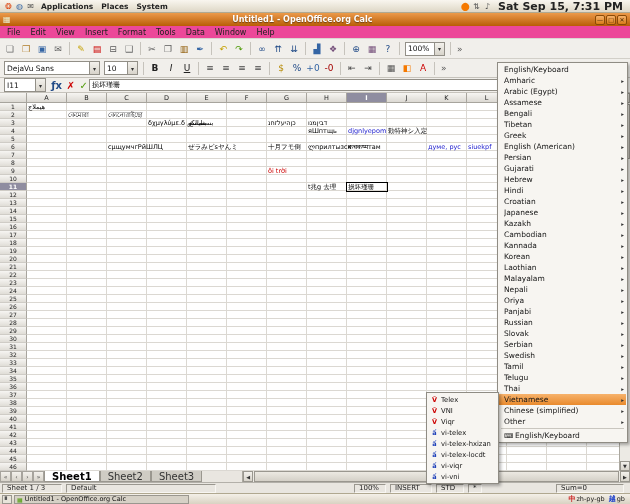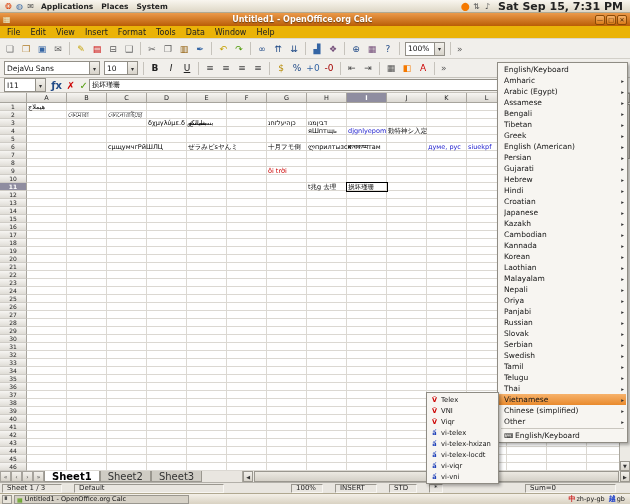--- a/index.html
+++ b/index.html
@@ -18,21 +18,21 @@
 
   
   #titlebar{top:13px;height:13px;background:linear-gradient(#ec9a4a,#b95d06);display:flex;align-items:center;padding:0 3px;gap:3px}
   #title-icon{font-size:8px;color:#eaf6da;line-height:11px}
   #wtitle{flex:1;text-align:center;color:#fff;font-size:8px;font-weight:bold;
           text-shadow:0 1px 1px rgba(0,0,0,.45);white-space:nowrap;overflow:hidden}
   .wbtn{width:10px;height:10px;border:1px solid #8a4a06;border-radius:2px;margin-left:1px;
         background:linear-gradient(#f6b26b,#d97a16);color:#4a2a05;font-size:6px;line-height:8px;text-align:center}
 
   
-  #menubar{top:26px;height:13px;background:#eab308;border-bottom:1px solid #dad7d1;display:flex;align-items:center;padding:0 2px}
+  #menubar{top:26px;height:13px;background:#ec4899;border-bottom:1px solid #dad7d1;display:flex;align-items:center;padding:0 2px}
   .mi{font-size:8px;color:#222;padding:0 5px}
 
   
   .tbar{background:#f1efeb;border-bottom:1px solid #d2cfc8;display:flex;align-items:center;padding:0 2px}
   #stdbar{top:39px;height:20px}
   #fmtbar{top:59px;height:19px;border-bottom:1px solid #c6c3bc}
   .tbi{width:16px;height:16px;display:inline-flex;align-items:center;justify-content:center;font-size:9px;flex:0 0 auto}
   .tbsep{width:1px;height:13px;background:#c6c3bc;margin:0 3px;flex:0 0 auto}
   .combo{display:inline-flex;align-items:center;height:14px;border:1px solid #928f87;background:#fff;margin:0 2px;flex:0 0 auto}
   .cval{font-size:7.5px;padding:0 2px;color:#111;white-space:nowrap;overflow:hidden;display:inline-block}
@@ -83,21 +83,21 @@
   #hscroll{flex:1;position:relative;background:#eceae4;border-left:1px solid #aaa79f}
   .harrow{position:absolute;top:0;width:10px;height:100%;background:linear-gradient(#f3f1ec,#d8d4cb);
           border:1px solid #9a978f;font-size:5px;display:flex;align-items:center;justify-content:center;color:#333}
   #hleft{left:0}#hright{right:0}
   #hthumb{position:absolute;left:11px;right:11px;top:0;height:100%;background:linear-gradient(#ece9e2,#d4d0c7);border:1px solid #9a978f}
 
   
   #statusbar{top:482px;height:11px;background:#e9e6e0;border-top:1px solid #b3b0a9;display:flex;align-items:center;
              padding:0 2px;font-size:7px;color:#222}
   .seg{height:9px;display:flex;align-items:center;padding:0 4px;border:1px solid;
-       border-color:#9a978f #f8f6f2 #f8f6f2 #9a978f;margin-right:12px;white-space:nowrap;overflow:hidden}
+       border-color:#9a978f #f8f6f2 #f8f6f2 #9a978f;margin-right:4px;white-space:nowrap;overflow:hidden}
 
   
   #taskbar{top:493px;height:11px;background:linear-gradient(#f4f0e8,#d9d2c2);border-top:1px solid #b0a890;
            display:flex;align-items:center;padding:0 2px;gap:2px}
   #showdesk{width:10px;height:9px;border:1px solid #9a978f;background:#e8e4da;font-size:6px;text-align:center;line-height:7px;color:#555}
   #taskbtn{width:175px;height:9px;border:1px solid #9a978f;background:#d6d1c6;display:flex;align-items:center;gap:2px;padding:0 2px}
   #taskbtn .ticon2{font-size:6px;color:#4e9a06}
   #taskbtn .tlbl{font-size:6.5px;color:#111;white-space:nowrap;overflow:hidden}
   .ticon{font-size:7px;width:9px;text-align:center;font-weight:bold}
   .tlabel{font-size:6.5px;color:#222;margin-right:3px}
@@ -363,21 +363,21 @@
 
   <div class="bar" id="statusbar">
     <span class="seg" style="width:60px">Sheet 1 / 3</span>
     <span class="seg" style="width:150px">Default</span>
     <span class="flexsp"></span>
     <span class="seg" style="width:32px">100%</span>
     <span class="seg" style="width:42px">INSERT</span>
     <span class="seg" style="width:28px">STD</span>
     <span class="seg" style="width:14px">*</span>
     <span style="width:70px"></span>
-    <span class="seg" style="width:91px">Sum=0</span>
+    <span class="seg" style="width:68px">Sum=0</span>
   </div>
 
   <div class="bar" id="taskbar">
     <span id="showdesk">▘</span>
     <span id="taskbtn">
       <span class="ticon2">▦</span>
       <span class="tlbl">Untitled1 - OpenOffice.org Calc</span>
     </span>
     <span class="flexsp"></span>
     <span id="tray" style="display:flex;align-items:center">

